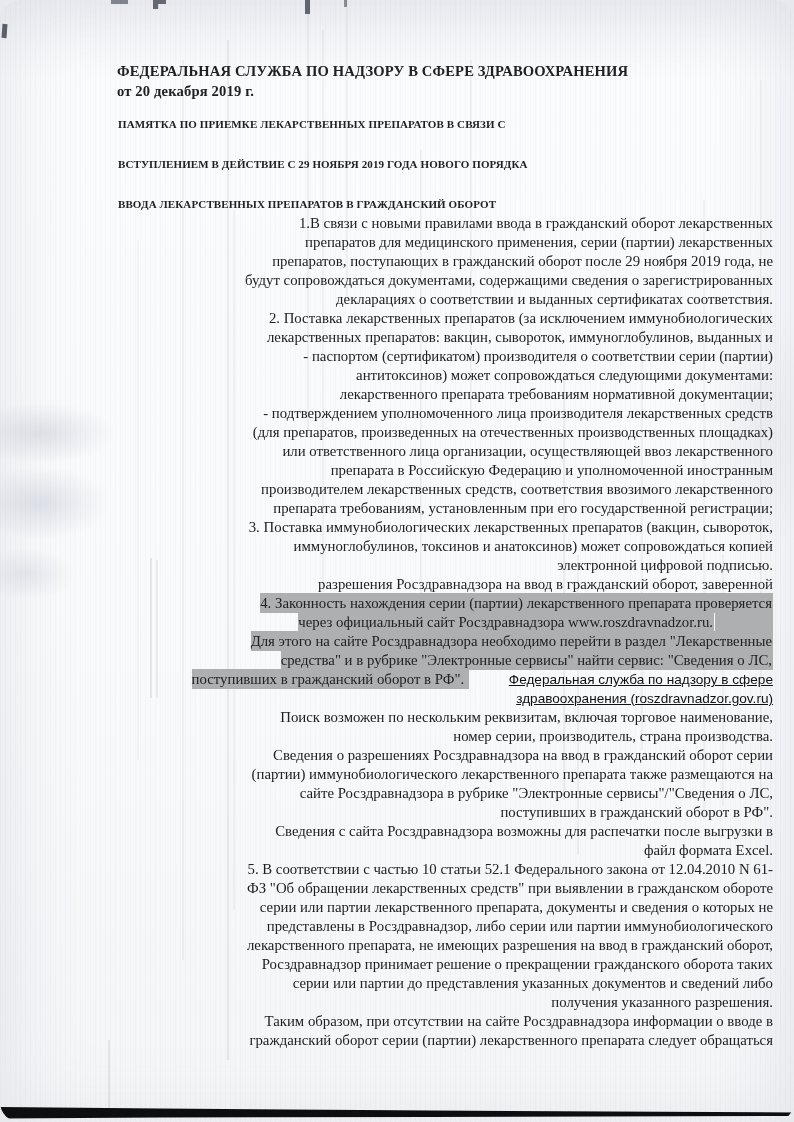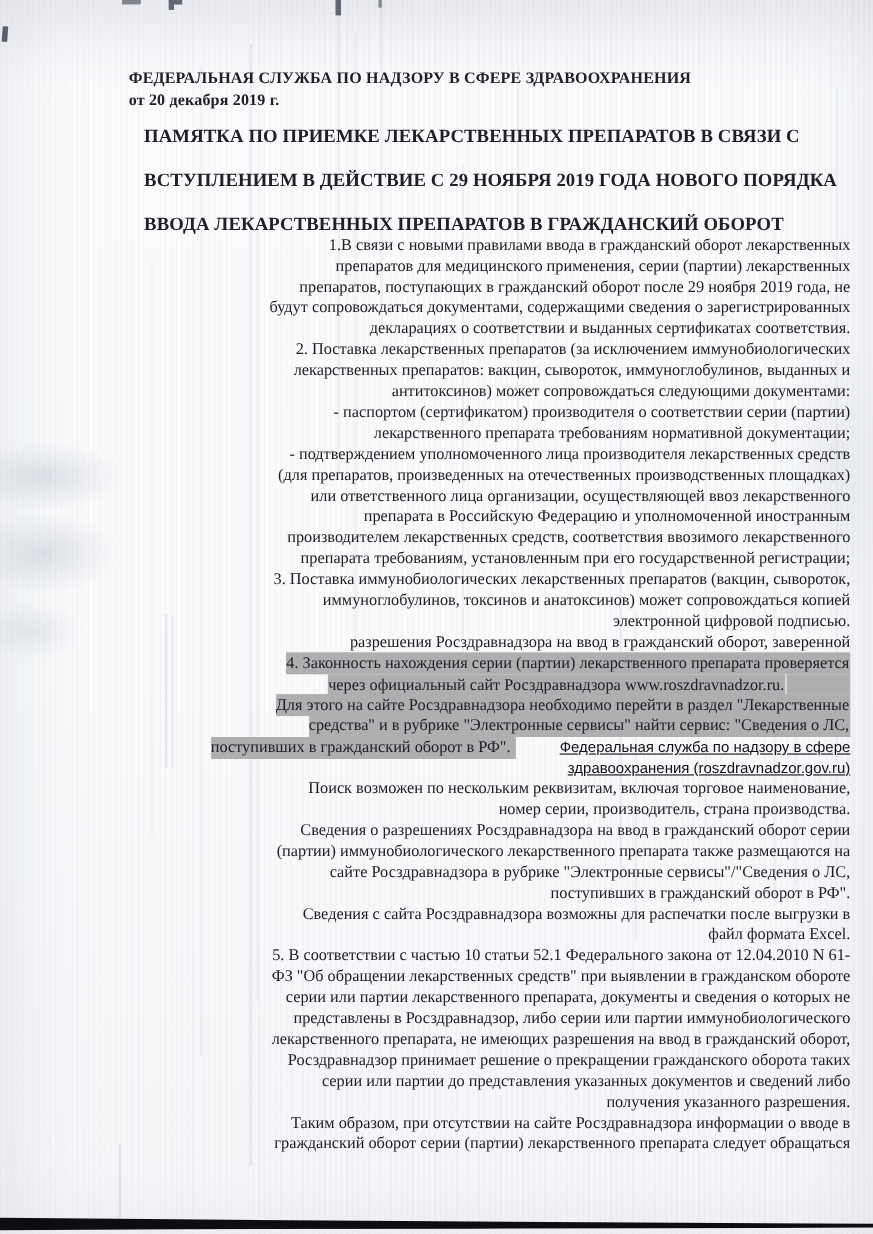--- a/index.html
+++ b/index.html
@@ -6,23 +6,24 @@
   html,body{margin:0;padding:0;}
   body{width:794px;height:1122px;overflow:hidden;background:#e8e9ec;}
   .page{
     position:relative;width:794px;height:1122px;
     font-family:"Liberation Serif",serif;color:var(--txt,#202124);
     background-image:
       repeating-linear-gradient(90deg, rgba(96,106,132,.030) 0 1px, rgba(96,106,132,0) 1px 5px),
       linear-gradient(180deg,#f2f3f6 0%,#fafbfc 7%,#f9fafb 55%,#f5f6f8 92%,#f7f8f9 100%);
     box-shadow: inset 0 0 80px rgba(118,126,148,.16);
     overflow:hidden;
+    border-radius:20px;
   }
   .header{position:absolute;left:117px;top:61px;font-weight:bold;font-size:14.6px;line-height:20px;letter-spacing:.15px;white-space:nowrap;}
-  .title{position:absolute;left:131px;top:116px;font-weight:bold;font-size:17px;letter-spacing:.1px;}
+  .title{position:absolute;left:118px;top:116px;font-weight:bold;font-size:11px;letter-spacing:.1px;}
   .title .tl{height:16px;line-height:16px;margin-bottom:24px;white-space:nowrap;}
   .body-text{position:absolute;left:113px;top:214px;width:660px;font-size:14.8px;line-height:19px;text-align:right;}
   .line{height:19px;white-space:nowrap;}
   .line.indent{padding-left:30px;}
   .num{display:inline-block;width:30px;}
   .seg{color:inherit;}
   .hl{background:var(--hl,#aeafb1);padding:2px 1px 2px 0;margin-left:20px;}
   .hl-fill{display:inline-block;width:58px;height:18px;background:var(--hl,#aeafb1);vertical-align:-4px;margin-left:1px;}
   .lnk{font-family:Liberation Sans, sans-serif;font-size:13.6px;text-decoration:underline;color:var(--lnk,#101114);cursor:pointer;margin-left:40px;}
   .streak{position:absolute;width:1.5px;background:#3a4154;pointer-events:none;}
@@ -88,22 +89,22 @@
   </div>
 
   <div class="body-text" id="bodyText">
       <div class="line"><span class="num">1.</span><span class="seg">В связи с новыми правилами ввода в гражданский оборот лекарственных</span></div>
       <div class="line indent"><span class="seg">препаратов для медицинского применения, серии (партии) лекарственных</span></div>
       <div class="line indent"><span class="seg">препаратов, поступающих в гражданский оборот после 29 ноября 2019 года, не</span></div>
       <div class="line indent"><span class="seg">будут сопровождаться документами, содержащими сведения о зарегистрированных</span></div>
       <div class="line indent"><span class="seg">декларациях о соответствии и выданных сертификатах соответствия.</span></div>
       <div class="line"><span class="seg">2. Поставка лекарственных препаратов (за исключением иммунобиологических</span></div>
       <div class="line"><span class="seg">лекарственных препаратов: вакцин, сывороток, иммуноглобулинов, выданных и</span></div>
+      <div class="line"><span class="seg">- паспортом (сертификатом) производителя о соответствии серии (партии)</span></div>
       <div class="line"><span class="seg">антитоксинов) может сопровождаться следующими документами:</span></div>
-      <div class="line"><span class="seg">- паспортом (сертификатом) производителя о соответствии серии (партии)</span></div>
       <div class="line"><span class="seg">лекарственного препарата требованиям нормативной документации;</span></div>
       <div class="line"><span class="seg">- подтверждением уполномоченного лица производителя лекарственных средств</span></div>
       <div class="line"><span class="seg">(для препаратов, произведенных на отечественных производственных площадках)</span></div>
       <div class="line"><span class="seg">или ответственного лица организации, осуществляющей ввоз лекарственного</span></div>
       <div class="line"><span class="seg">препарата в Российскую Федерацию и уполномоченной иностранным</span></div>
       <div class="line"><span class="seg">производителем лекарственных средств, соответствия ввозимого лекарственного</span></div>
       <div class="line"><span class="seg">препарата требованиям, установленным при его государственной регистрации;</span></div>
       <div class="line"><span class="seg">3. Поставка иммунобиологических лекарственных препаратов (вакцин, сывороток,</span></div>
       <div class="line"><span class="seg">иммуноглобулинов, токсинов и анатоксинов) может сопровождаться копией</span></div>
       <div class="line"><span class="seg">электронной цифровой подписью.</span></div>

